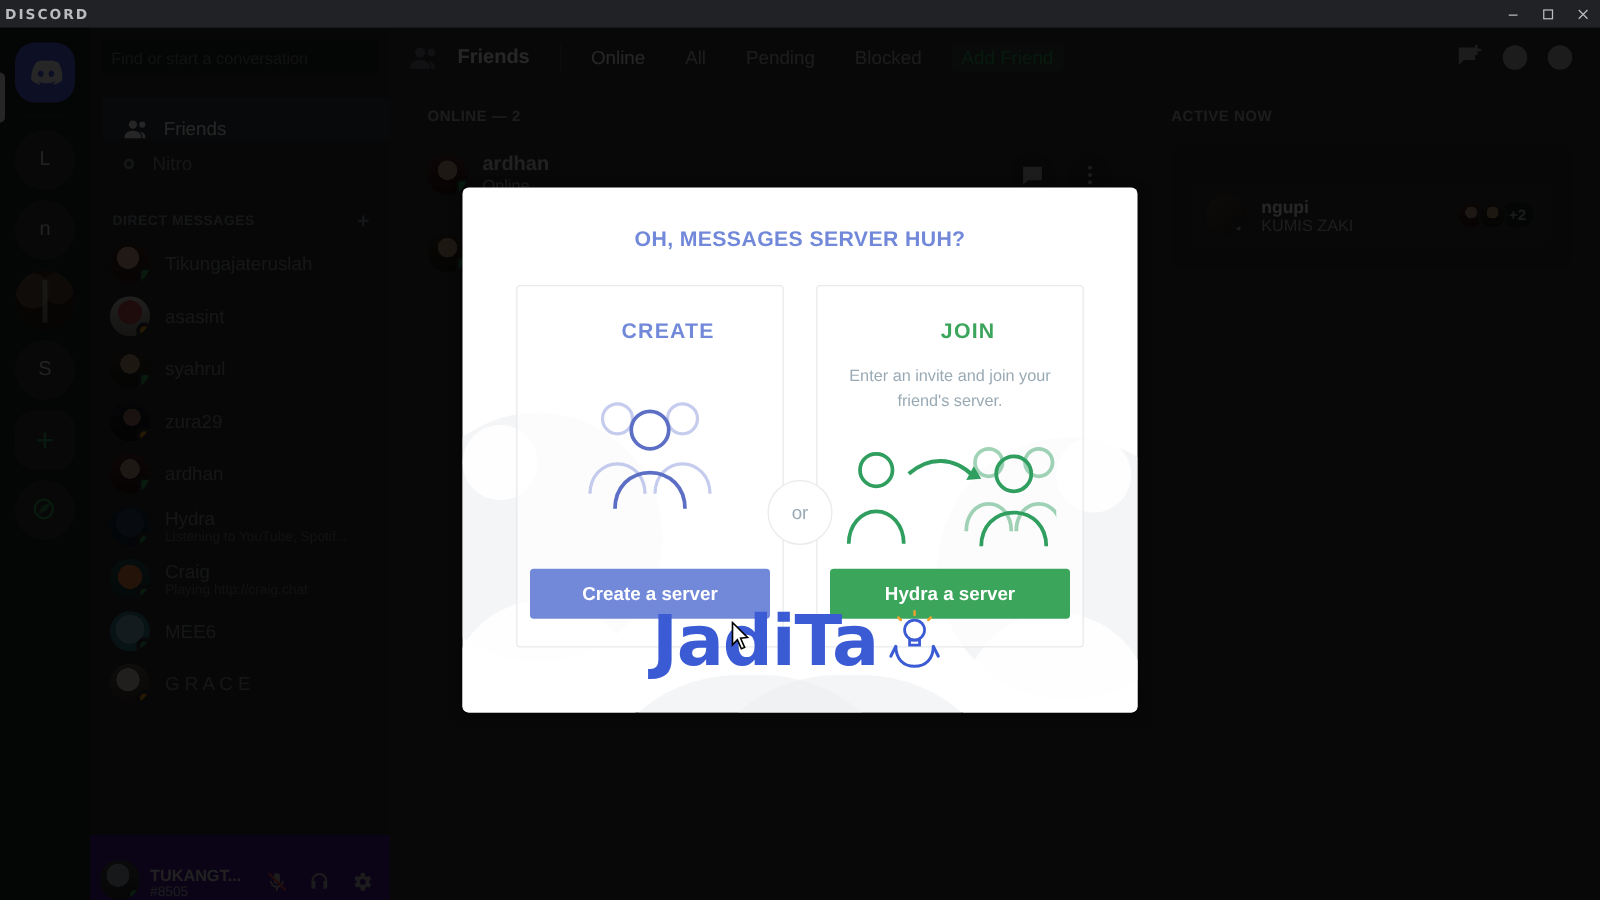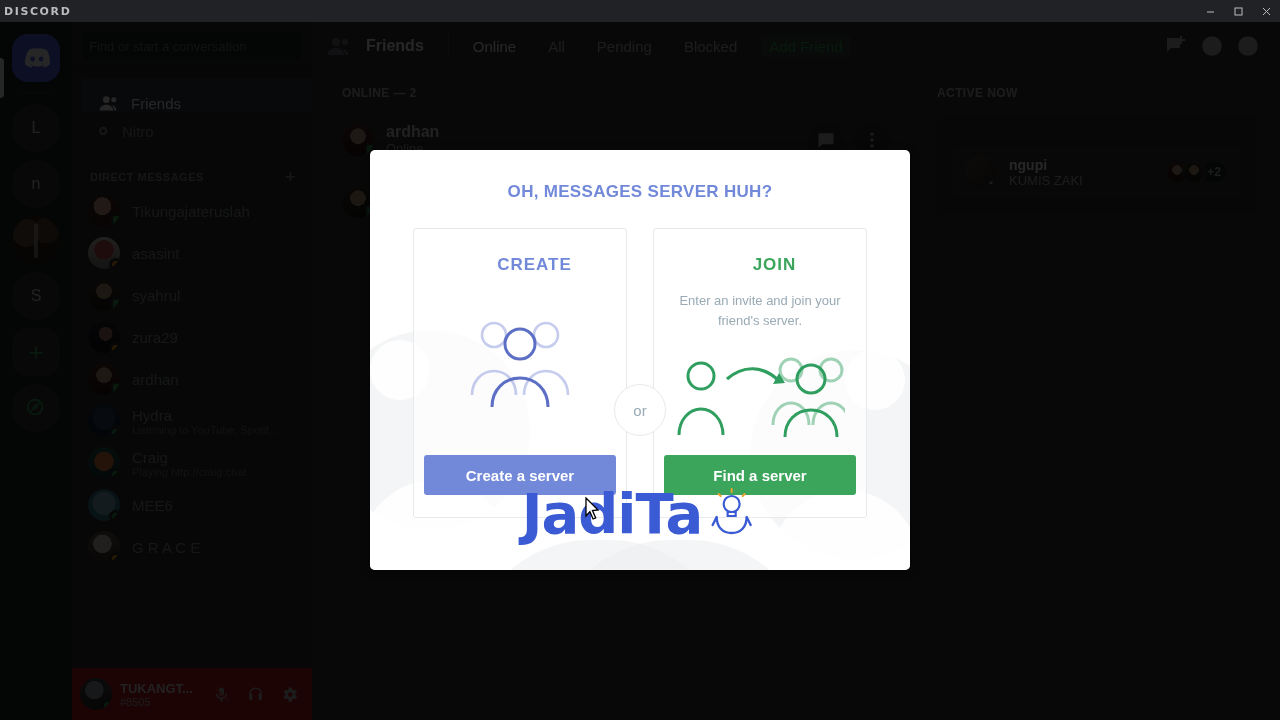--- a/index.html
+++ b/index.html
@@ -82,21 +82,21 @@
     position:absolute; right:-2px; bottom:-2px; width:13px; height:13px;
     border-radius:50%; border:3px solid #2f3136; box-sizing:border-box;
   }
   .st.online { background:#3ba55c; }
   .st.idle   { background:#faa61a; }
   .st.mobile { background:#3ba55c; border-radius:4px; border:2px solid #2f3136; width:11px; height:15px; }
   .dmtext { min-width:0; }
   .dmname { font-size:15px; color:#8e9297; white-space:nowrap; overflow:hidden; text-overflow:ellipsis; }
   .dmsub  { font-size:11px; color:#72767d; white-space:nowrap; overflow:hidden; text-overflow:ellipsis; max-width:150px; }
   .userpanel {
-    height:52px; background:#b91c1c; display:flex; align-items:center;
+    height:52px; background:#4c1d95; display:flex; align-items:flex-end;
     padding:0 8px; gap:8px; flex:none;
   }
   .userpanel .av { width:32px; height:32px; }
   .uinfo { flex:1; min-width:0; }
   .uname { font-size:13px; font-weight:600; color:#dcddde; white-space:nowrap; overflow:hidden; text-overflow:ellipsis; max-width:78px; }
   .utag  { font-size:11px; color:#b9bbbe; }
   .uicons { display:flex; gap:4px; }
   .uicon { width:30px; height:30px; display:flex; align-items:center; justify-content:center; border-radius:4px; }
   .uicon svg { fill:#b9bbbe; width:19px; height:19px; }
 
@@ -565,21 +565,21 @@
             <g opacity=".45">
               <path d="M116 36a11 11 0 100-22 11 11 0 000 22z"></path>
               <path d="M98 80c0-13 8-22 18-22s18 9 18 22"></path>
               <path d="M156 36a11 11 0 100-22 11 11 0 000 22z"></path>
               <path d="M138 80c0-13 8-22 18-22s18 9 18 22"></path>
             </g>
             <path d="M136 48a14 14 0 100-28 14 14 0 000 28z"></path>
             <path d="M110 92c0-16 11-27 26-27s26 11 26 27"></path>
           </svg>
         </div>
-        <button class="cbtn green">Find a server</button>
+        <button class="cbtn green">Hydra a server</button>
       </div>
     </div>
 
     <div class="or">or</div>
 
     <div class="wm">
       <span class="wmtext">JadiTa</span>
       <svg width="54" height="54" viewBox="0 0 54 54" fill="none">
         <circle cx="27" cy="17" r="8" stroke="#3b5bd4" stroke-width="2.2"></circle>
         <path d="M23 25h8v4h-8z" stroke="#3b5bd4" stroke-width="2.2"></path>

